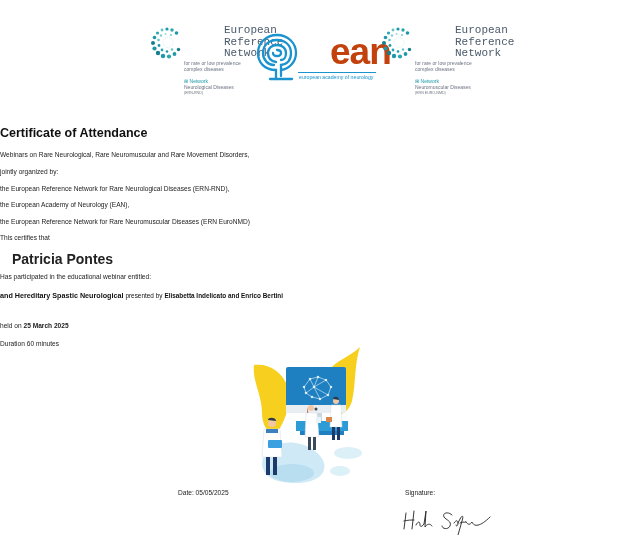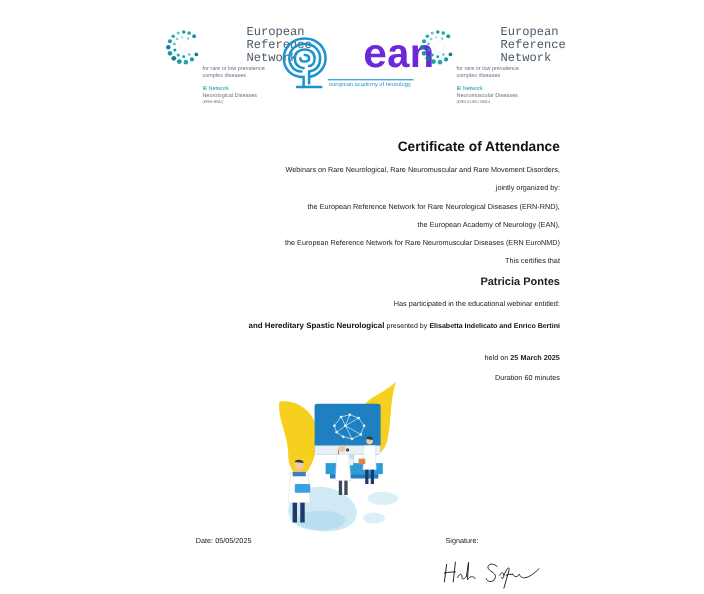--- a/index.html
+++ b/index.html
@@ -1,32 +1,32 @@
 <!DOCTYPE html>
 <html><head>
 <meta charset="utf-8">
 <style>
   html, body { margin: 0; padding: 0; background: #ffffff; }
   body { width: 640px; height: 540px; position: relative; overflow: hidden; font-family: "Liberation Sans", "DejaVu Sans", sans-serif; color: #111; }
   .abs { position: absolute; }
-  .center-line { position: absolute; left: 0; width: 509px; text-align: right; font-size: 6.6px; color: #222; white-space: nowrap; }
+  .center-line { position: absolute; left: 0; width: 509px; text-align: left; font-size: 6.6px; color: #222; white-space: nowrap; }
   
   .ern { position: absolute; width: 110px; height: 80px; }
   .ern .dots { position: absolute; left: 0; top: 4px; width: 34px; height: 34px; }
   .ern .name { position: absolute; left: 34px; top: 3px; font-family: Liberation Mono, monospace; font-size: 11px; line-height: 11.5px; color: #4a5a6a; margin-left: 40px; }
   .ern .sub { position: absolute; left: 34px; top: 38px; font-size: 5px; line-height: 6px; color: #6a7380; }
   .ern .net { position: absolute; left: 34px; top: 56px; font-size: 5px; line-height: 6px; color: #6a7380; }
   .ern .net .nettitle { color: #1c98a8; display: block; }
   .ern .net .netcode { font-size: 3.6px; display: block; }
   
   .ean { position: absolute; left: 254px; top: 30px; width: 122px; height: 62px; }
-  .ean .word { position: absolute; left: 42px; top: 0px; font-family: Liberation Mono, monospace; font-weight: bold; font-size: 37px; color: #6d28d9; letter-spacing: -1px; line-height: 44px; padding-left: 34px; }
+  .ean .word { position: absolute; left: 42px; top: 0px; font-family: Liberation Sans, sans-serif; font-weight: bold; font-size: 37px; color: #c2410c; letter-spacing: -1px; line-height: 44px; padding-left: 34px; }
   .ean .tagline { position: absolute; left: 45px; top: 44px; font-size: 5.2px; color: #1b93cf; white-space: nowrap; }
   .title { font-size: 12.5px; font-weight: bold; top: 126px; color: #111; }
-  .recipient { font-size: 10px; font-weight: bold; top: 251px; }
+  .recipient { font-size: 14px; font-weight: bold; top: 251px; margin-left: 12px; }
   .webinar { font-size: 7.2px; font-weight: bold; color: #111; line-height: 11px; }
   .webinar .pres { font-weight: normal; font-size: 6.4px; }
   .webinar .names { font-size: 6.4px; }
   b { font-weight: bold; }
   .footer-label { position: absolute; font-size: 6.6px; color: #222; white-space: nowrap; }
 </style>
 </head>
 <body>
 
 <div class="ern" style="left:150px; top:22px;">

